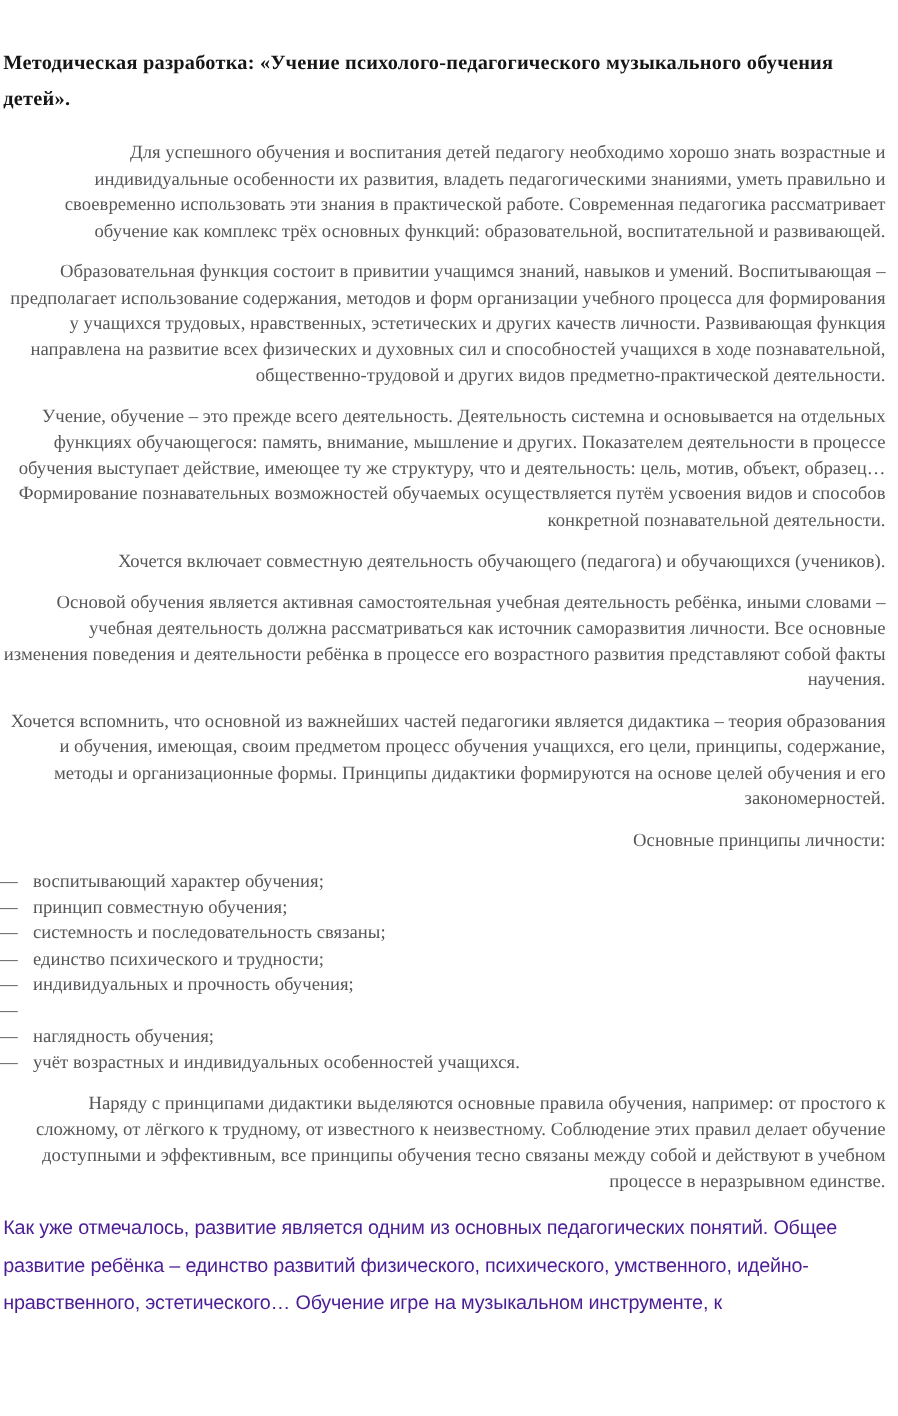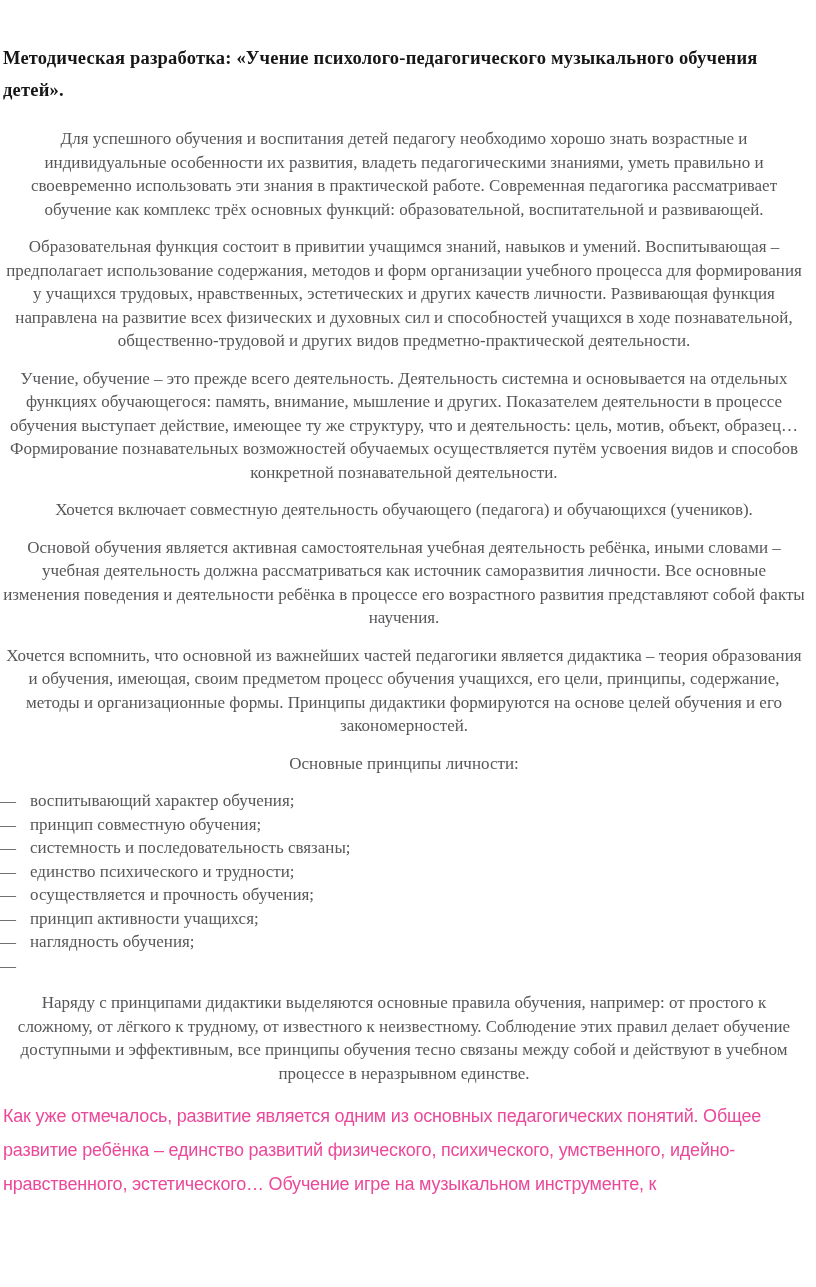--- a/index.html
+++ b/index.html
@@ -29,21 +29,21 @@
     font-weight: bold;
     color: #161616;
     letter-spacing: 0.2px;
   }
   .para {
     margin: 0 0 14px 0;
     max-width: 802px;
     font-size: 17px;
     line-height: 23.5px;
     color: #57575a;
-    text-align: center;
+    text-align: right;
   }
   .principles {
     list-style: none;
     margin: 0 0 14px 0;
     padding: 0;
   }
   .principles li {
     display: flex;
     align-items: baseline;
     font-size: 17px;
@@ -54,21 +54,21 @@
     flex: 0 0 auto;
     width: 31px;
     margin-left: -4px;
   }
   .closing {
     margin: 0;
     max-width: 806px;
     font-family: "Liberation Sans", sans-serif;
     font-size: 18px;
     line-height: 34px;
-    color: #ec4899;
+    color: #4c1d95;
     letter-spacing: -0.2px;
   }
 </style>
 </head>
 <body>
 
 <main class="page">
 
   <h1 class="doc-title">Методическая разработка: «Учение психолого-педагогического музыкального обучения детей».</h1>
 
@@ -92,32 +92,32 @@
     <li>
       <span class="dash">—</span>
       <span>системность и последовательность связаны;</span>
     </li>
     <li>
       <span class="dash">—</span>
       <span>единство психического и трудности;</span>
     </li>
     <li>
       <span class="dash">—</span>
-      <span>осуществляется и прочность обучения;</span>
+      <span>индивидуальных и прочность обучения;</span>
     </li>
     <li>
       <span class="dash">—</span>
-      <span>принцип активности учащихся;</span>
     </li>
     <li>
       <span class="dash">—</span>
       <span>наглядность обучения;</span>
     </li>
     <li>
       <span class="dash">—</span>
+      <span>учёт возрастных и индивидуальных особенностей учащихся.</span>
     </li>
   </ul>
 
   <p class="para">Наряду с принципами дидактики выделяются основные правила обучения, например: от простого к сложному, от лёгкого к трудному, от известного к неизвестному. Соблюдение этих правил делает обучение доступными и эффективным, все принципы обучения тесно связаны между собой и действуют в учебном процессе в неразрывном единстве.</p>
 
   <p class="closing">Как уже отмечалось, развитие является одним из основных педагогических понятий. Общее развитие ребёнка – единство развитий физического, психического, умственного, идейно-нравственного, эстетического… Обучение игре на музыкальном инструменте, к</p>
 
 </main>
 
 </body></html>

